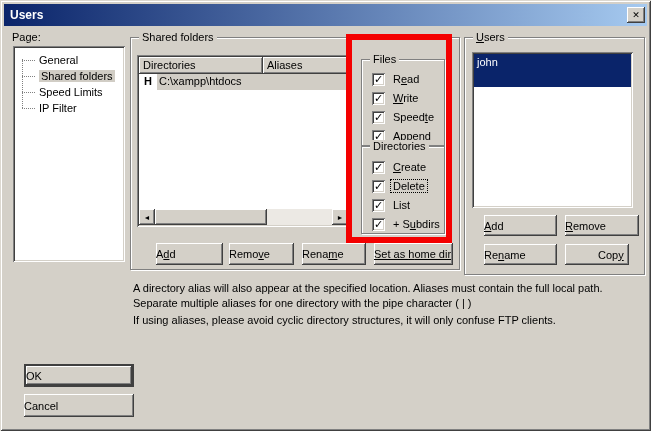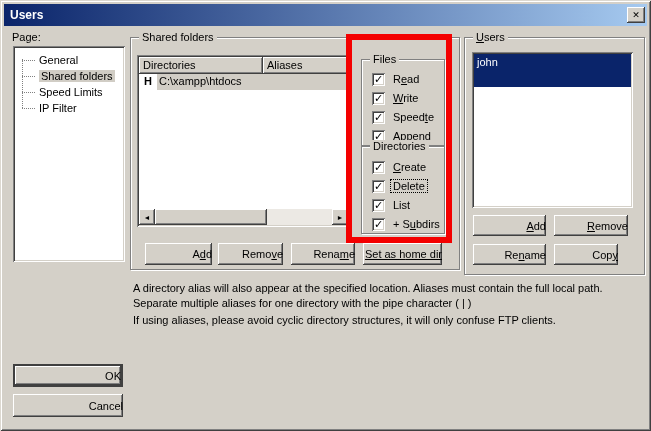--- a/index.html
+++ b/index.html
@@ -24,22 +24,22 @@
     background:var(--dialog_bg,#d4d0c8);
     box-shadow:inset -1px -1px 0 #404040, inset 1px 1px 0 #ffffff,
                inset -2px -2px 0 #808080, inset 2px 2px 0 #d4d0c8;
     display:flex;align-items:center;justify-content:center;
     font-size:9px;font-weight:bold;color:#000;cursor:pointer;
   }
   .btn{
     position:absolute;background:var(--dialog_bg,#d4d0c8);
     box-shadow:inset -1px -1px 0 #404040, inset 1px 1px 0 #ffffff,
                inset -2px -2px 0 #808080, inset 2px 2px 0 #d4d0c8;
-    display:flex;align-items:center;justify-content:flex-end;
-    font-size:11px;cursor:pointer;box-sizing:border-box;
+    display:flex;align-items:center;justify-content:flex-start;
+    font-size:11px;cursor:pointer;box-sizing:border-box;margin-left:11px;
   }
   .btn.default{border:2px solid #404040;}
   .sunken{
     background:#fff;
     box-shadow:inset 1px 1px 0 #808080, inset -1px -1px 0 #ffffff,
                inset 2px 2px 0 #404040, inset -2px -2px 0 #d4d0c8;
     box-sizing:border-box;
   }
   .group{
     position:absolute;border:1px solid #808080;

